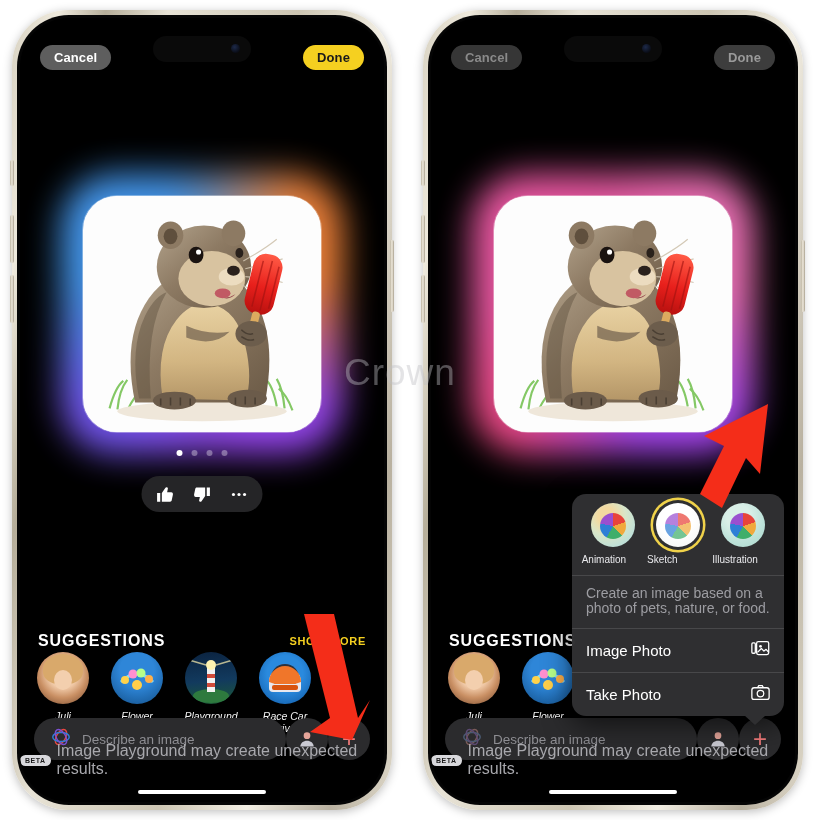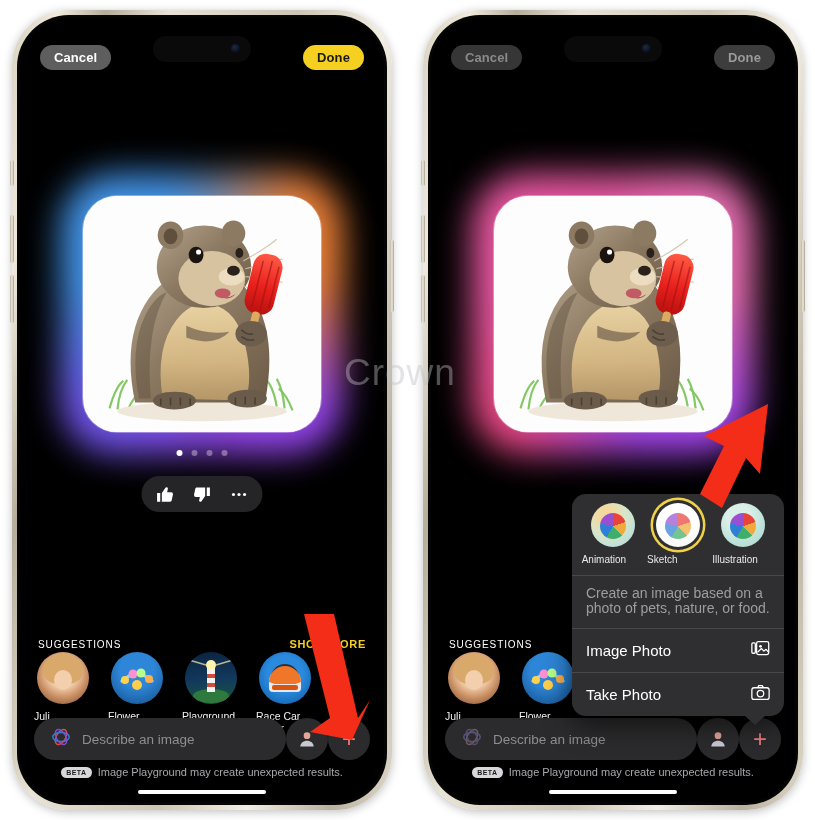--- a/index.html
+++ b/index.html
@@ -108,28 +108,28 @@
     background:rgba(40,40,42,.92);
     display:flex; align-items:center; gap:18px;
   }
   .fbpill .ic { color:#fff; display:flex; align-items:center; }
 
   
   .sugg-head {
     position:absolute; left:18px; right:18px; bottom:152px;
     display:flex; align-items:center; justify-content:space-between;
   }
-  .sugg-title { color:#fff; font-size:10px; font-weight:400; letter-spacing:.9px; }
+  .sugg-title { color:#fff; font-size:16px; font-weight:700; letter-spacing:.9px; }
   .showmore  { color:#F5D020; font-size:11px; font-weight:700; letter-spacing:.7px; cursor:pointer; }
 
   .sugg-row {
     position:absolute; left:14px; right:0; bottom:68px;
     display:flex; gap:16px; align-items:flex-start;
   }
-  .sugg { width:58px; flex:0 0 58px; cursor:pointer; }
+  .sugg { width:58px; flex:0 0 58px; text-align:center; cursor:pointer;font-style:italic; }
   .sugg .av { width:52px;height:52px;border-radius:50%; margin:0 auto 6px; overflow:hidden; position:relative; }
   .sugg .lb { color:#f2f2f2; font-size:10.5px; line-height:12px; }
 
   .av.juli { background: radial-gradient(circle at 50% 42%, #f0c9a7 0 36%, #c98f63 60%, #6a4027 100%); }
   .av.juli::before { content:""; position:absolute; left:6px; top:2px; width:40px;height:30px;border-radius:50% 50% 40% 40%; background:#d9a96b; }
   .av.juli::after  { content:""; position:absolute; left:17px; top:18px; width:18px;height:20px;border-radius:50%; background:#f3cfae; }
   .av.flower { background: radial-gradient(circle at 50% 35%, #2e86d8 0 40%, #124e87 100%); }
   .av.house  { background: linear-gradient(175deg,#0b2340 0%,#123a5e 55%,#1d5b34 100%); }
   .av.love   { background: radial-gradient(circle at 50% 40%, #f7c6dc 0 35%, #9ad7e4 100%); }
   .av.race   { background: radial-gradient(circle at 50% 42%, #2a8ade 0 45%, #0d55a0 100%); }
@@ -144,21 +144,21 @@
   .rbtn { width:42px;height:42px;border-radius:50%; background:#2b2b2d; display:flex;align-items:center;justify-content:center; cursor:pointer; }
   .plus { color:#f07a7a; font-size:24px; line-height:1; font-weight:300; }
 
   .beta-line {
     position:absolute; left:0; right:0; bottom:24px; display:flex; align-items:center; justify-content:center; gap:6px;
   }
   .beta-tag {
     background:#d8d8dc; color:#1a1a1a; font-size:7px; font-weight:800; letter-spacing:.5px;
     padding:2px 5px; border-radius:6px;
   }
-  .beta-txt { color:#a8a8ad; font-size:11px; }
+  .beta-txt { color:#a8a8ad; font-size:16px; }
 
   .home-ind { position:absolute; bottom:8px; left:50%; transform:translateX(-50%); width:128px;height:4.5px;border-radius:3px; background:#fff; }
 
   
   .popup {
     position:absolute; right:11px; bottom:86px; width:212px;
     background: rgba(48,48,50,.985);
     border-radius:14px; overflow:visible; z-index:9;
     box-shadow:0 8px 28px rgba(0,0,0,.6);
   }

